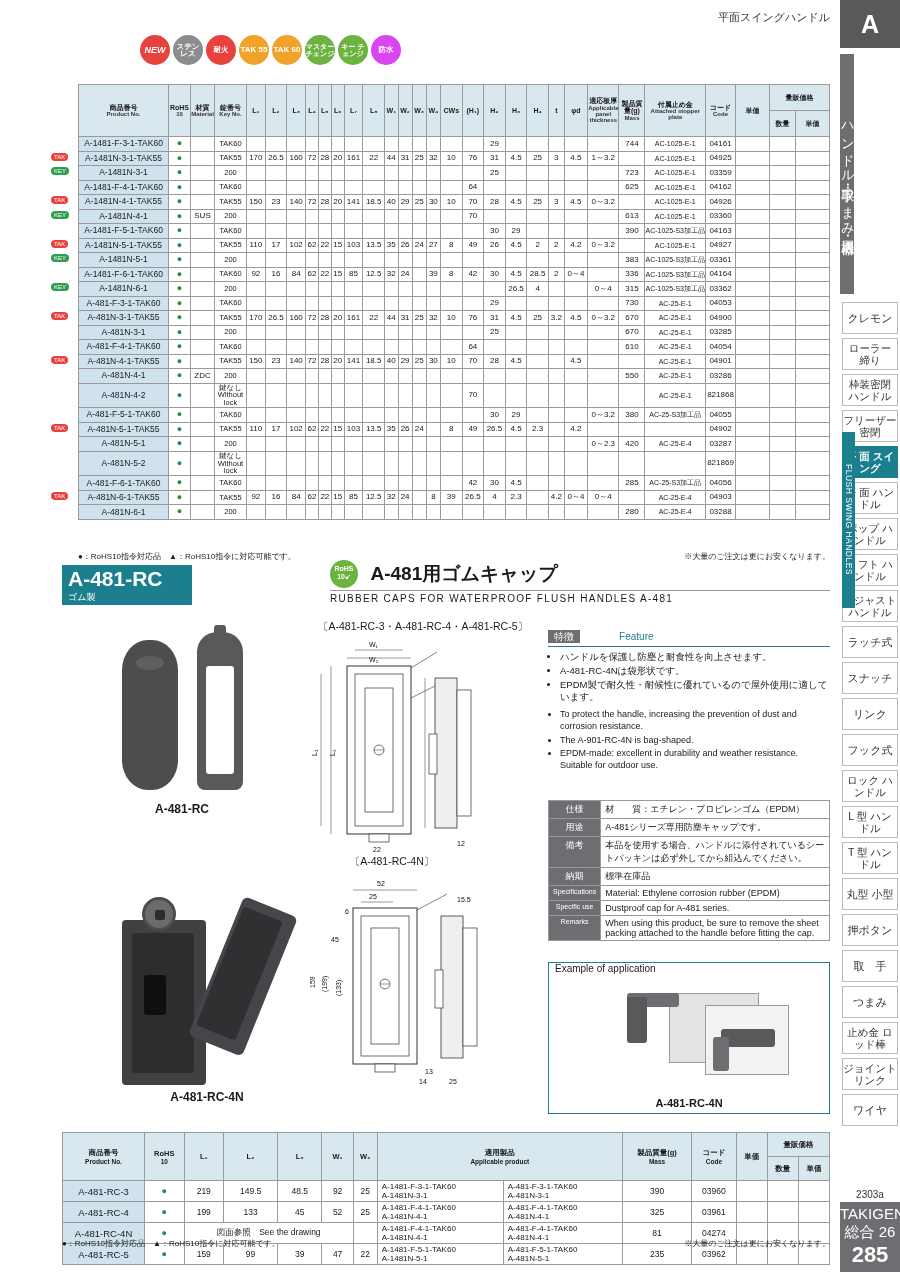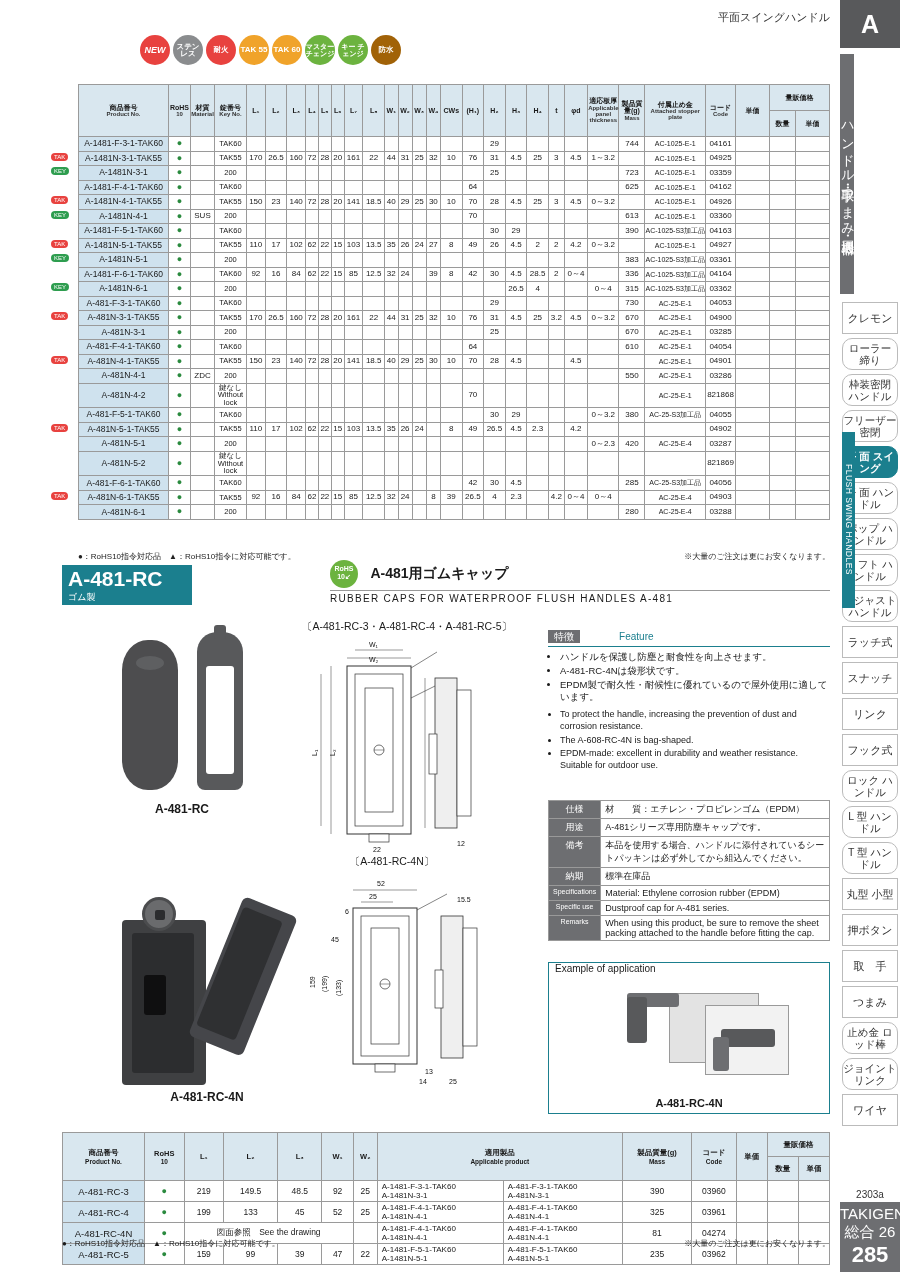--- a/index.html
+++ b/index.html
@@ -29,21 +29,21 @@
     display:flex; align-items:center; justify-content:center;
     font-size:13px; letter-spacing:1px; line-height:1.1;
   }
   .side-list { margin-top:8px; }
   .side-item {
     height:32px; margin:0 2px 4px 2px; border:1px solid #bbb;
     font-size:11px; color:#333;
     display:flex; align-items:center; justify-content:center;
     text-align:center; line-height:1.15; background:#fff;
   }
-  .side-item.two { font-size:10.5px;border-radius:10px; }
+  .side-item.two { font-size:10.5px; }
   .side-item.active {
     background:#1b7f8e; color:#fff; border-color:#1b7f8e; font-weight:bold;
   }
   .side-vert-label {
     position:absolute; left:2px; top:432px; width:13px; height:176px;
     background:#1b7f8e; color:#fff;
     writing-mode: vertical-rl;
     display:flex; align-items:center; justify-content:center;
     font-size:8.5px; letter-spacing:0.5px;
   }
@@ -78,21 +78,21 @@
     width:30px;height:30px;border-radius:50%;
     display:flex;align-items:center;justify-content:center;
     color:#fff;font-size:8px;font-weight:bold;text-align:center;line-height:1;
     flex-direction:column;
   }
   .badge.new { background:#e8423f; font-size:9px; font-style:italic; }
   .badge.gray { background:#8a8c8e; font-size:7.5px; }
   .badge.red { background:#e8423f; font-size:7.5px; }
   .badge.tak { background:#f0a32a; font-size:8px; }
   .badge.green { background:#6cb33f; font-size:7px; }
-  .badge.blue { background:#a16207; font-size:7.5px; }
+  .badge.blue { background:#d946ef; font-size:7.5px; }
   .title-jp {
     font-size:20px; font-weight:bold; margin-left:10px; letter-spacing:0.5px;
   }
   .title-en {
     font-size:10.5px; color:#333; letter-spacing:2px; margin-left:10px;
   }
   .title-block { display:flex; flex-direction:column; justify-content:center; }
   .title-en-wrap { border-top:1px solid #aaa; padding-top:1px; margin-top:1px; }
 
   
@@ -142,21 +142,21 @@
   .p2-code .c { color:#fff; font-size:21px; font-weight:bold; padding:2px 0 0 6px; }
   .p2-code .s { color:#fff; font-size:9px; padding:0 0 0 6px; }
   .p2-head {
     position:absolute; left:330px; top:560px; width:500px;
   }
   .p2-rohs {
     display:inline-block; vertical-align:middle; width:28px;height:28px;
     border-radius:50%; background:#6cb33f; color:#fff; font-size:7px;
     text-align:center; line-height:1.1; padding-top:5px; font-weight:bold;
   }
-  .p2-jp { font-size:14px; font-weight:bold; display:inline-block; vertical-align:middle; margin-left:8px;}
+  .p2-jp { font-size:19px; font-weight:bold; display:inline-block; vertical-align:middle; margin-left:8px;}
   .p2-en { font-size:10px; letter-spacing:1.3px; border-top:1px solid #999; margin-top:2px; padding-top:2px; }
 
   
   .draw-area { position:absolute; left:62px; top:620px; width:480px; height:500px; }
   .cap { text-align:center; font-size:12px; font-weight:bold; }
   .brk { font-size:10.5px; text-align:center; }
 
   .rc-shape1 {
     position:absolute; left:60px; top:20px; width:56px; height:150px;
     background:#4d4d4f; border-radius:26px/30px;
@@ -1177,21 +1177,21 @@
     <div class="photo-lower">
       <div class="pl-body"></div>
       <div class="pl-body2"></div>
       <div class="pl-lever"></div>
       <div class="pl-lever2"></div>
       <div class="pl-knob"></div>
       <div class="pl-slot"></div>
     </div>
     <div class="cap" style="position:absolute;left:20px;top:470px;width:250px;">A-481-RC-4N</div>
 
-    <div class="brk" style="position:absolute;left:210px;top:0px;width:270px;">〔A-481-RC-3・A-481-RC-4・A-481-RC-5〕</div>
+    <div class="brk" style="position:absolute;left:226px;top:0px;width:270px;">〔A-481-RC-3・A-481-RC-4・A-481-RC-5〕</div>
 
     <svg style="position:absolute;left:245px;top:18px;" width="210" height="225">
       <rect x="40" y="28" width="64" height="168" fill="#ffffff" stroke="#333" stroke-width="1"></rect>
       <rect x="48" y="36" width="48" height="152" fill="#ffffff" stroke="#333" stroke-width="0.7"></rect>
       <rect x="58" y="50" width="28" height="124" fill="#ffffff" stroke="#333" stroke-width="0.7"></rect>
       <circle cx="72" cy="112" r="5" fill="none" stroke="#333" stroke-width="0.7"></circle>
       <line x1="67" y1="112" x2="77" y2="112" stroke="#333" stroke-width="0.5"></line>
       <rect x="62" y="196" width="20" height="8" fill="#fff" stroke="#333" stroke-width="0.7"></rect>
       <rect x="128" y="40" width="22" height="150" fill="#efefef" stroke="#333" stroke-width="0.8"></rect>
       <rect x="150" y="52" width="14" height="126" fill="#fff" stroke="#333" stroke-width="0.7"></rect>
@@ -1245,21 +1245,21 @@
       <span class="jp">特徴</span>
       <span class="en">Feature</span>
     </div>
     <ul>
       <li>ハンドルを保護し防塵と耐食性を向上させます。</li>
       <li>A-481-RC-4Nは袋形状です。</li>
       <li>EPDM製で耐久性・耐候性に優れているので屋外使用に適しています。</li>
     </ul>
     <ul>
       <li class="en">To protect the handle, increasing the prevention of dust and corrosion resistance.</li>
-      <li class="en">The A-608-RC-4N is bag-shaped.</li>
+      <li class="en">The A-901-RC-4N is bag-shaped.</li>
       <li class="en">EPDM-made: excellent in durability and weather resistance. Suitable for outdoor use.</li>
     </ul>
   </div>
 
   <table class="specs2">
     <tbody>
       <tr>
         <td class="lab">仕様</td>
         <td>材　　質：エチレン・プロピレンゴム（EPDM）</td>
       </tr>

